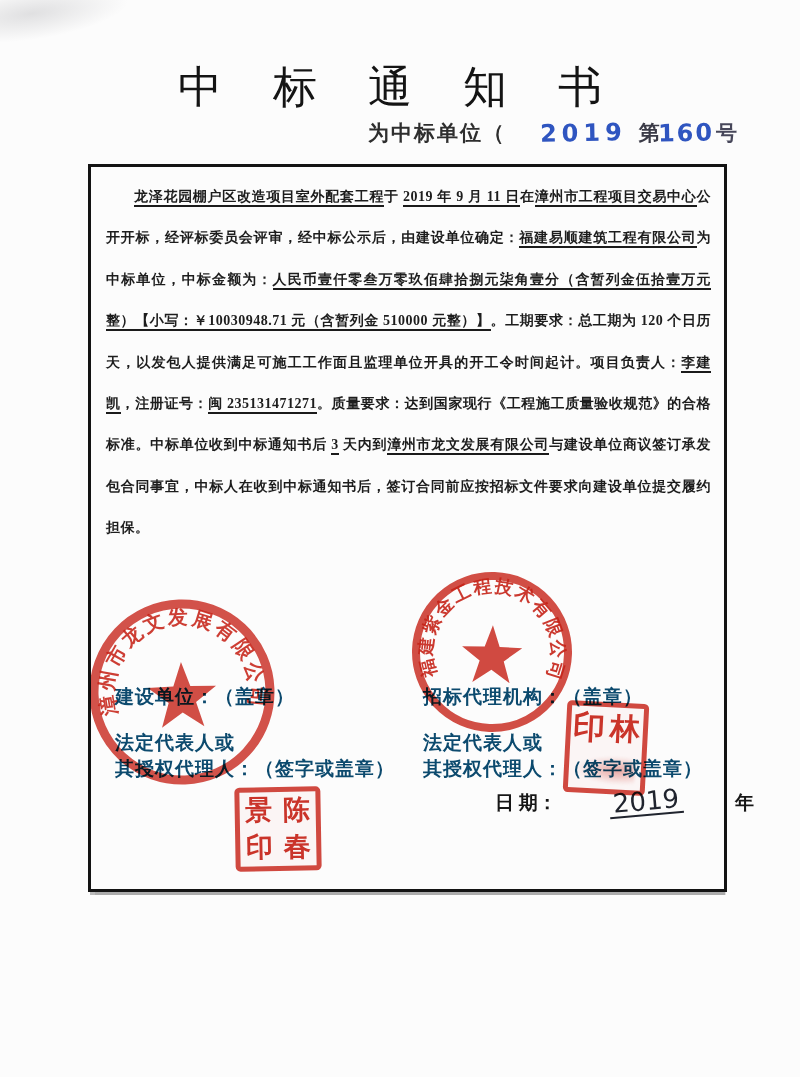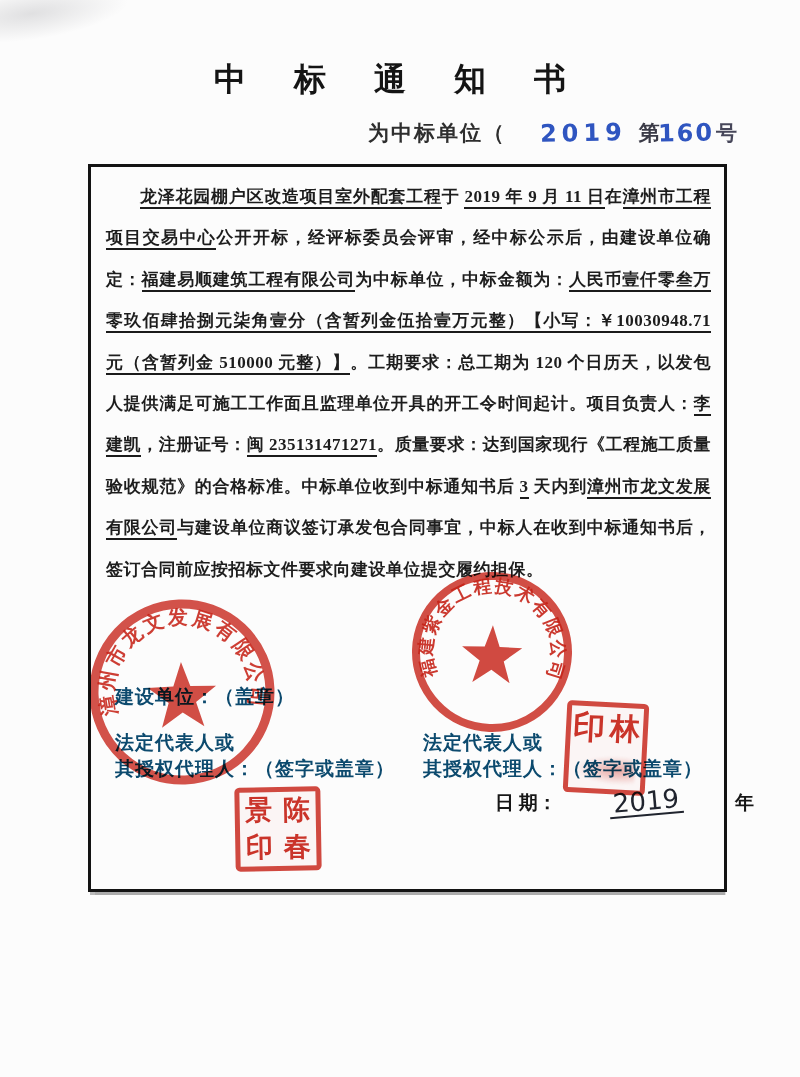--- a/index.html
+++ b/index.html
@@ -9,21 +9,21 @@
     font-family:"Liberation Serif","DejaVu Serif",serif;
     color:#1f1f1f;
   }
   .smudge-topleft{
     position:absolute;left:-10px;top:-8px;width:140px;height:44px;
     background:radial-gradient(ellipse at 30% 40%, rgba(150,150,155,.28), rgba(150,150,155,0) 70%);
     transform:rotate(-8deg);
   }
   .doc-title{
     position:absolute;left:0;right:0;top:58px;text-align:center;
-    font-size:32px;font-weight:bold;letter-spacing:20px;color:#141414;
+    font-size:44px;font-weight:normal;letter-spacing:20px;color:#141414;
     font-family:"Liberation Serif","DejaVu Serif",serif;
   }
   .ref-line{
     position:absolute;left:368px;top:116px;height:34px;
     display:flex;align-items:center;font-size:21px;font-weight:600;color:#2e2e2e;
   }
   .ref-prefix{letter-spacing:2px;}
   .hand-blue{
     color:#2f55c0;font-family:"DejaVu Sans",sans-serif;font-weight:600;
     font-size:24px;letter-spacing:5px;transform:rotate(-1deg);
@@ -33,21 +33,21 @@
   .ref-num{margin-left:-2px;letter-spacing:2px;}
   .ref-hao{margin-left:2px;color:#47475a;}
 
   .doc-box{
     position:absolute;left:88px;top:164px;width:633px;height:722px;
     border:3px solid #131313;background:transparent;
     box-shadow:0 5px 0 -2px rgba(120,120,120,.5), 3px 7px 0 -4px rgba(165,165,165,.35);
   }
   .body-paragraph{
     position:absolute;left:15px;right:13px;top:9px;
-    font-size:17px;line-height:41.4px;font-weight:600;
+    font-size:14px;line-height:41.4px;font-weight:600;
     text-align:justify;text-indent:2em;color:#1d1d1d;
     letter-spacing:.5px;
   }
   .body-paragraph .u{
     border-bottom:2px solid #1b1b1b;padding-bottom:1px;
   }
 
   .sig-label{
     position:absolute;font-size:19px;font-weight:700;color:#0c4a6e;letter-spacing:1px;
     white-space:nowrap;
@@ -107,20 +107,21 @@
   <span class="ref-hao">号</span>
 </div>
 
 <div class="doc-box">
   <div class="body-paragraph"><span class="u">龙泽花园棚户区改造项目室外配套工程</span><span>于 </span><span class="u">2019 年 9 月 11 日</span><span>在</span><span class="u">漳州市工程项目交易中心</span><span>公开开标，经评标委员会评审，经中标公示后，由建设单位确定：</span><span class="u">福建易顺建筑工程有限公司</span><span>为中标单位，中标金额为：</span><span class="u">人民币壹仟零叁万零玖佰肆拾捌元柒角壹分（含暂列金伍拾壹万元整）【小写：￥10030948.71 元（含暂列金 510000 元整）】</span><span>。工期要求：总工期为 120 个日历天，以发包人提供满足可施工工作面且监理单位开具的开工令时间起计。项目负责人：</span><span class="u">李建凯</span><span>，注册证号：</span><span class="u">闽 235131471271</span><span>。质量要求：达到国家现行《工程施工质量验收规范》的合格标准。中标单位收到中标通知书后 </span><span class="u">3</span><span> 天内到</span><span class="u">漳州市龙文发展有限公司</span><span>与建设单位商议签订承发包合同事宜，中标人在收到中标通知书后，签订合同前应按招标文件要求向建设单位提交履约担保。</span></div>
 
   <div class="sig-label" style="left:24px;top:494px;">建设单位：（盖章）</div>
   <div class="sig-label" style="left:24px;top:540px;">法定代表人或</div>
   <div class="sig-label" style="left:24px;top:566px;">其授权代理人：（签字或盖章）</div>
 
+  <div class="sig-label" style="left:332px;top:494px;">招标代理机构：（盖章）</div>
   <div class="sig-label" style="left:332px;top:540px;">法定代表人或</div>
   <div class="sig-label" style="left:332px;top:566px;">其授权代理人：（签字或盖章）</div>
 
   <div class="date-line">
     <span>日 期：</span>
     <span class="date-slot slot-year hand-ink">2019</span>
     <span>年</span>
     <span class="date-slot slot-month hand-ink">9</span>
     <span>月</span>
     <span class="date-slot slot-day hand-ink">18</span>

